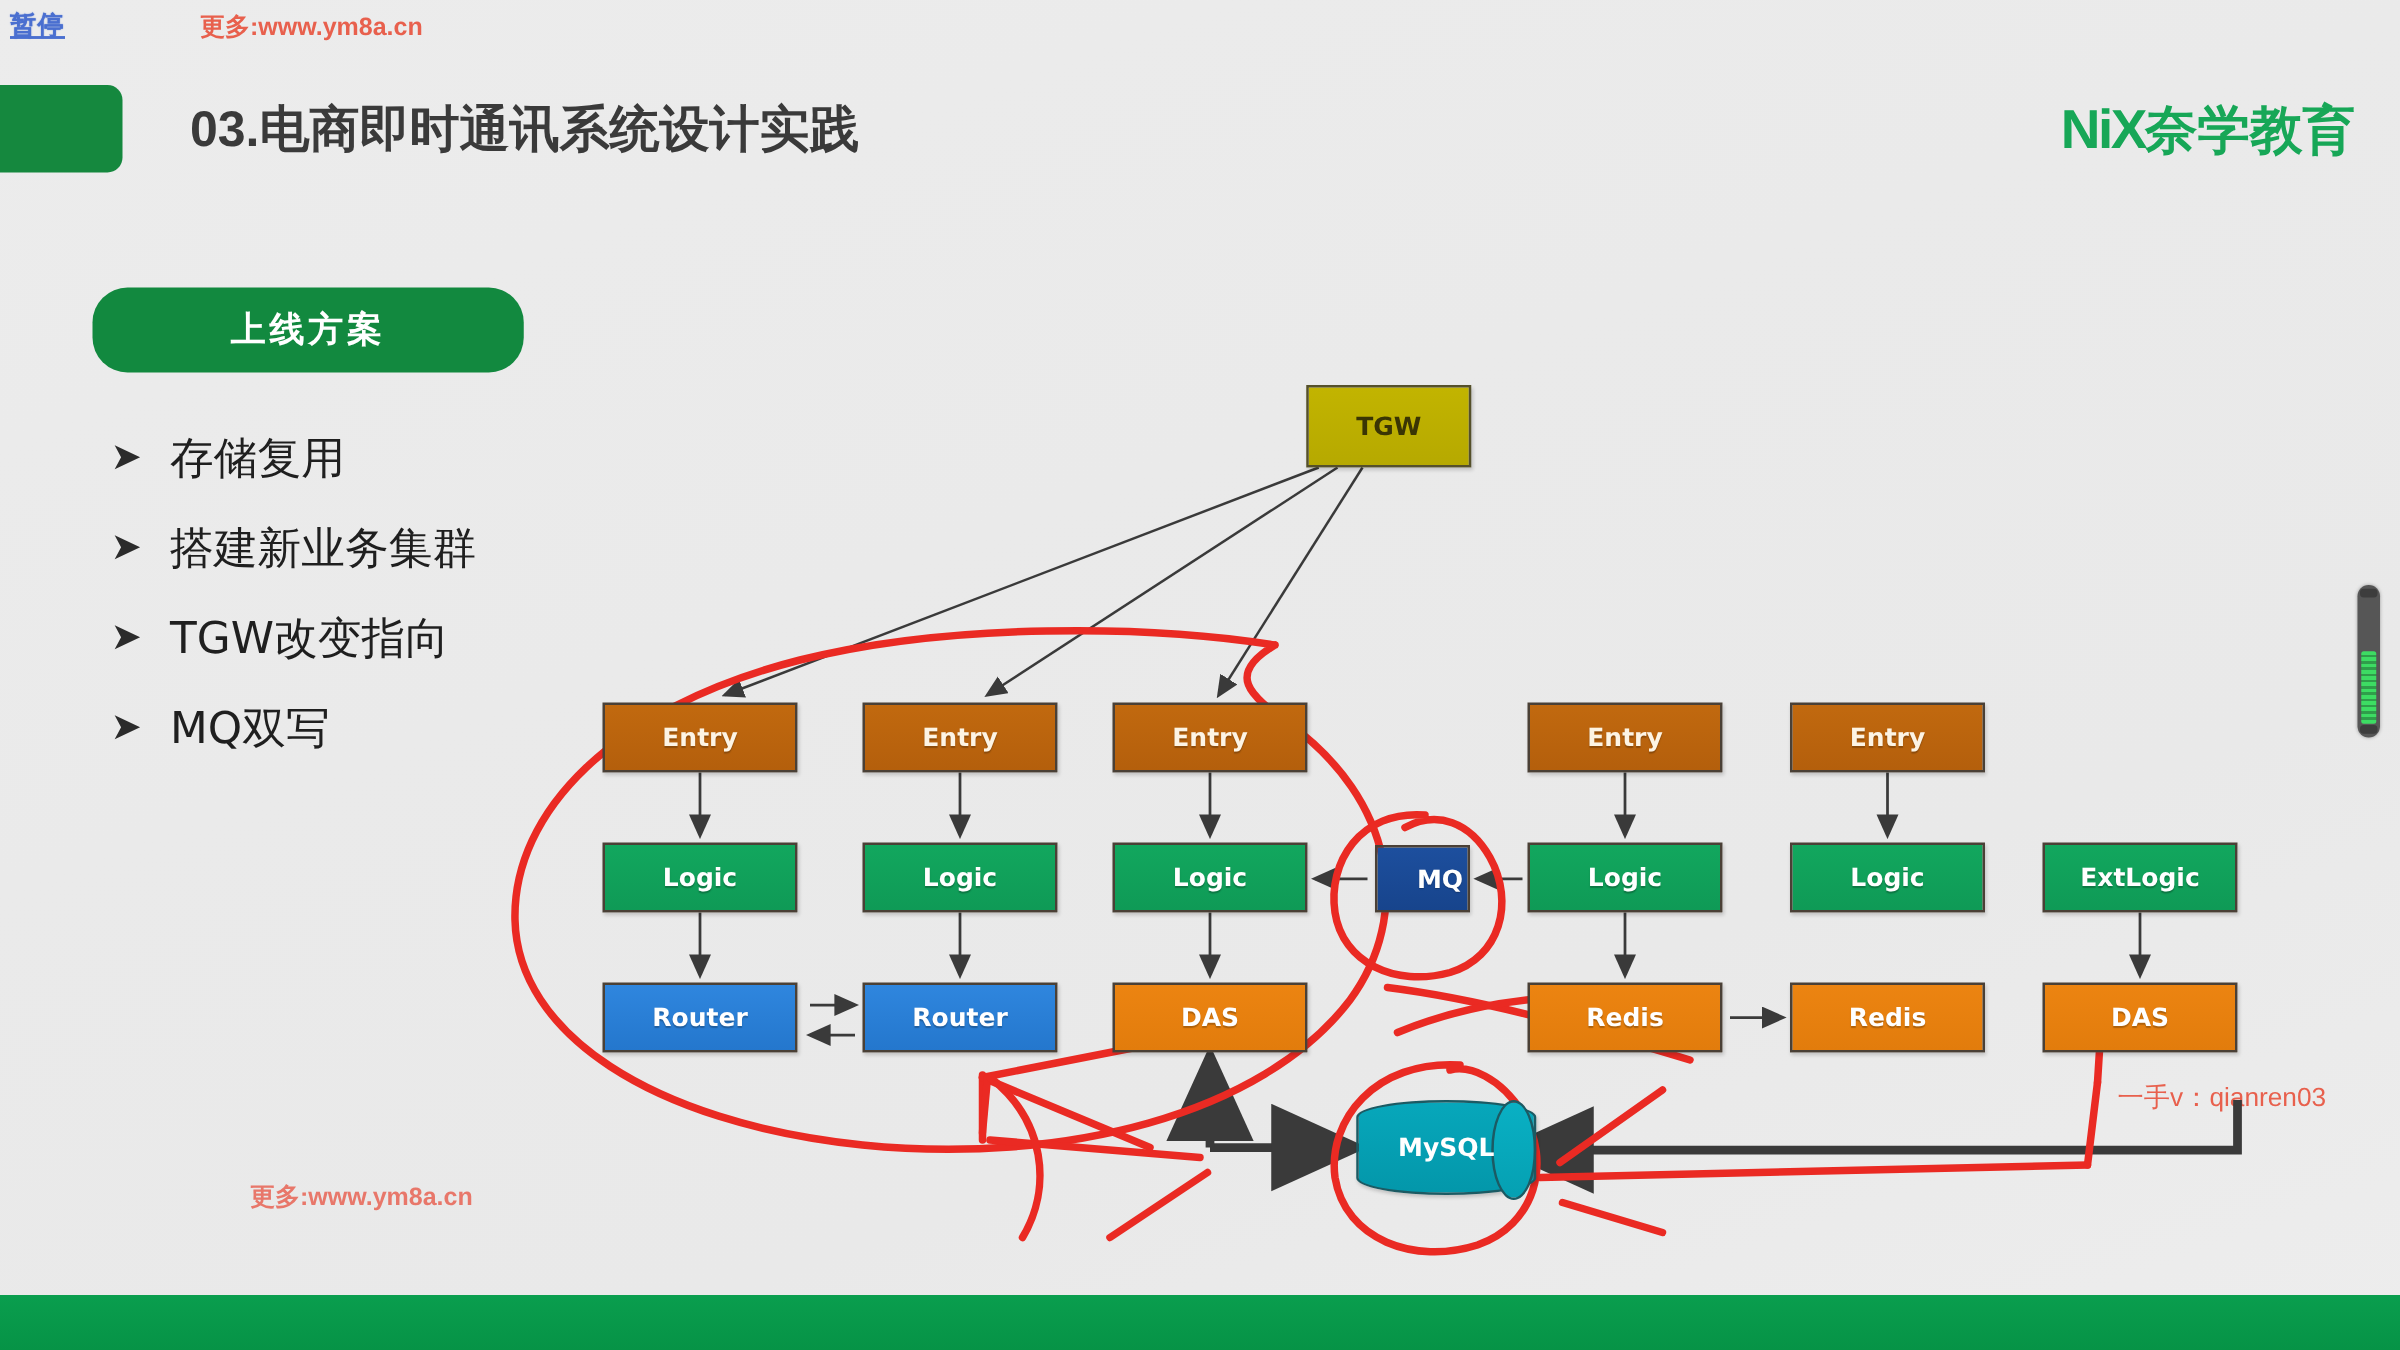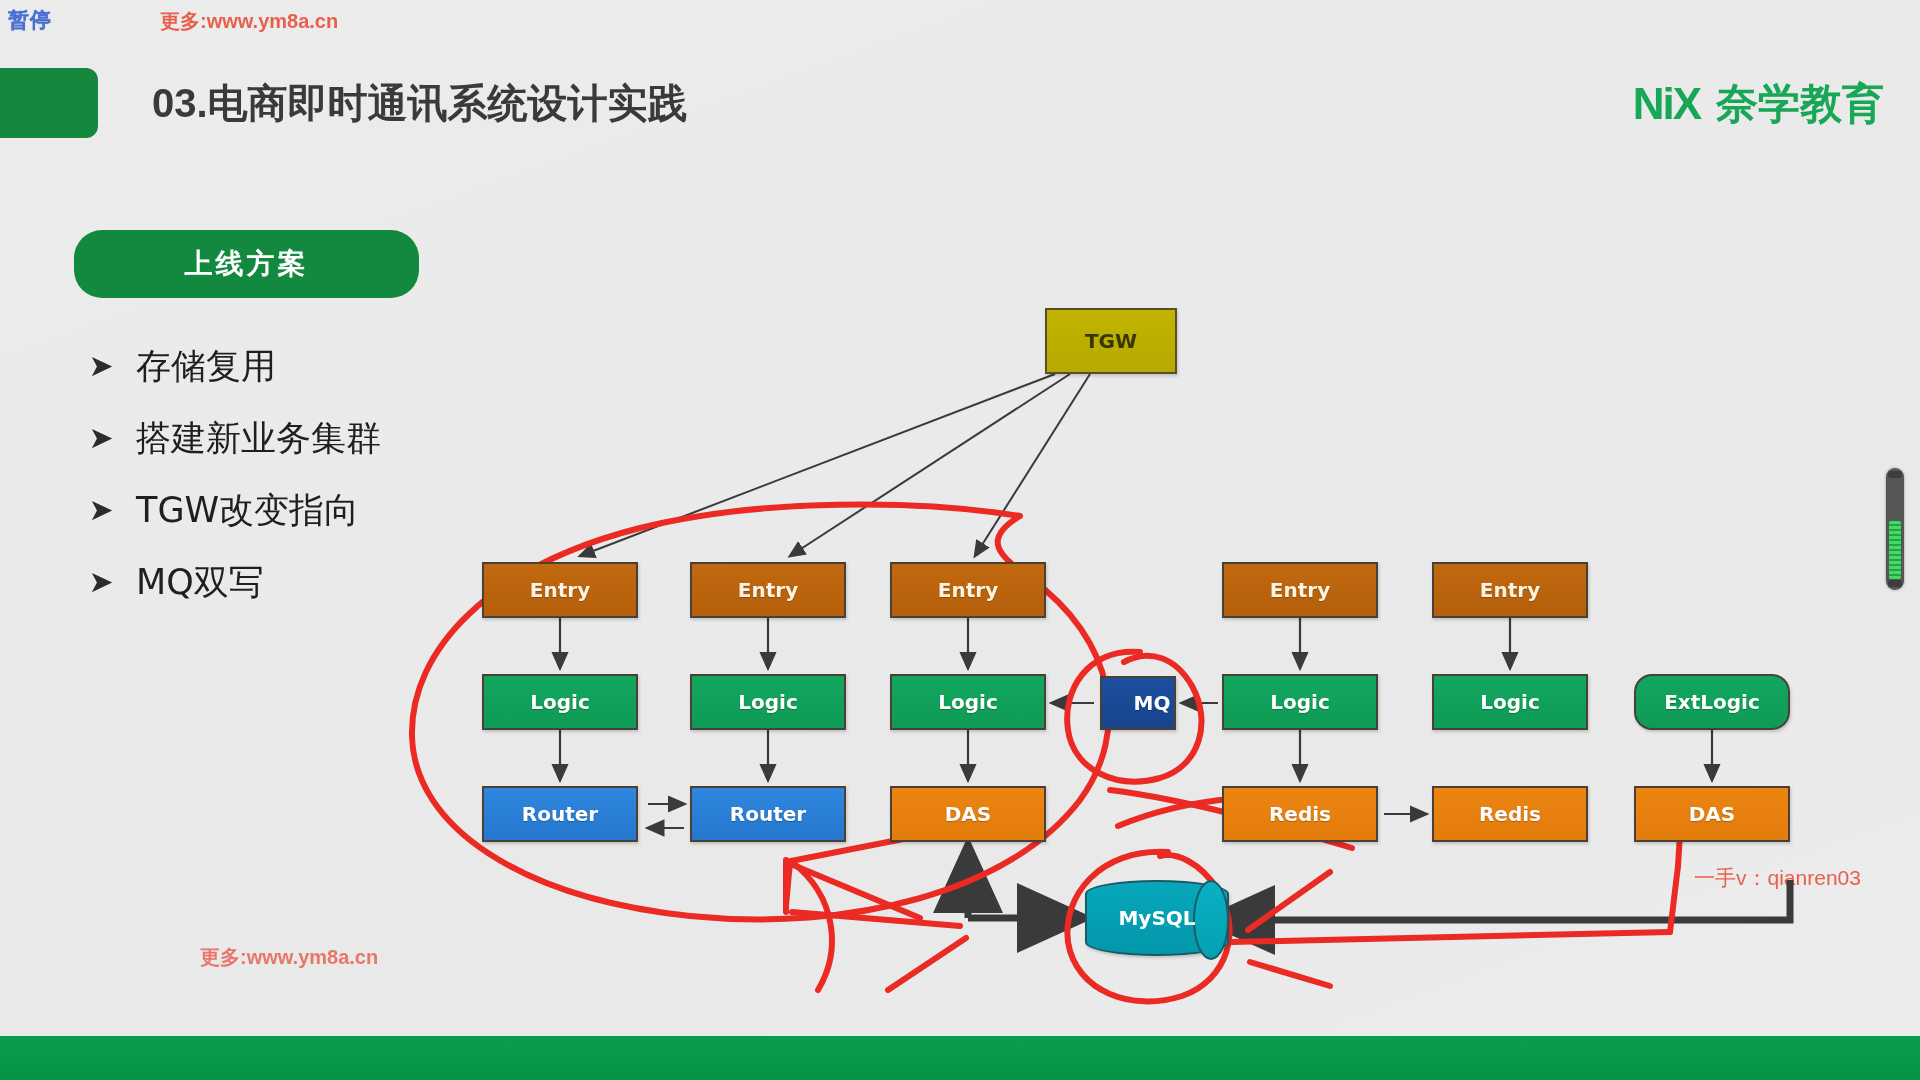--- a/index.html
+++ b/index.html
@@ -14,20 +14,21 @@
     width: 1920px; height: 1080px;
     background: linear-gradient(160deg,#ececec 0%,#eaeaea 40%,#e9e9e9 70%,#ededed 100%);
   }
 
   
   .pause-label {
     position: absolute; left: 8px; top: 6px;
     font-size: 21px; font-weight: bold;
     color: #4a6fd0; letter-spacing: 1px;
     text-shadow: 0 0 1px #4a6fd0;
+    text-decoration: underline;
   }
   .bottom-bar {
     position: absolute; left: 0; bottom: 0;
     width: 1920px; height: 44px;
     background: linear-gradient(180deg,#0a9e4e 0%,#069346 100%);
   }
   .slider {
     position: absolute; right: 16px; top: 468px;
     width: 18px; height: 122px;
     background: #565656;
@@ -68,21 +69,21 @@
     border-top-right-radius: 12px; border-bottom-right-radius: 12px;
   }
   .hdr-title {
     position: absolute; left: 152px; top: 76px;
     font-size: 40px; font-weight: bold;
     color: #3a3a3a; white-space: nowrap;
     font-family: Liberation Sans, sans-serif;
   }
   .logo {
     position: absolute; right: 36px; top: 76px;
-    display: flex; align-items: center; gap: 16px;
+    display: flex; align-items: center; 
     color: #17a757;
     white-space: nowrap;
   }
   .logo-mark { font-size: 44px; font-weight: bold; letter-spacing: -2px; }
   .logo-text { font-size: 42px; font-weight: bold; font-family: "DejaVu Sans", sans-serif; }
 
   
   .pill {
     position: absolute; left: 74px; top: 230px;
     width: 345px; height: 68px;
@@ -269,21 +270,21 @@
       <div class="node n-entry" style="left: 482px; top: 562px; width: 156px; height: 56px;">Entry</div>
       <div class="node n-entry" style="left: 690px; top: 562px; width: 156px; height: 56px;">Entry</div>
       <div class="node n-entry" style="left: 890px; top: 562px; width: 156px; height: 56px;">Entry</div>
       <div class="node n-entry" style="left: 1222px; top: 562px; width: 156px; height: 56px;">Entry</div>
       <div class="node n-entry" style="left: 1432px; top: 562px; width: 156px; height: 56px;">Entry</div>
       <div class="node n-logic" style="left: 482px; top: 674px; width: 156px; height: 56px;">Logic</div>
       <div class="node n-logic" style="left: 690px; top: 674px; width: 156px; height: 56px;">Logic</div>
       <div class="node n-logic" style="left: 890px; top: 674px; width: 156px; height: 56px;">Logic</div>
       <div class="node n-logic" style="left: 1222px; top: 674px; width: 156px; height: 56px;">Logic</div>
       <div class="node n-logic" style="left: 1432px; top: 674px; width: 156px; height: 56px;">Logic</div>
-      <div class="node n-logic" style="left: 1634px; top: 674px; width: 156px; height: 56px; border-radius: 18px;">ExtLogic</div>
+      <div class="node n-logic" style="left: 1634px; top: 674px; width: 156px; height: 56px;">ExtLogic</div>
       <div class="node n-mq" style="left: 1100px; top: 676px; width: 76px; height: 54px;">MQ</div>
       <div class="node n-router" style="left: 482px; top: 786px; width: 156px; height: 56px;">Router</div>
       <div class="node n-router" style="left: 690px; top: 786px; width: 156px; height: 56px;">Router</div>
       <div class="node n-das" style="left: 890px; top: 786px; width: 156px; height: 56px;">DAS</div>
       <div class="node n-redis" style="left: 1222px; top: 786px; width: 156px; height: 56px;">Redis</div>
       <div class="node n-redis" style="left: 1432px; top: 786px; width: 156px; height: 56px;">Redis</div>
       <div class="node n-das" style="left: 1634px; top: 786px; width: 156px; height: 56px;">DAS</div>
       <div class="cyl" style="left: 1085px; top: 880px; width: 144px; height: 76px;">
         <span>MySQL</span>
       </div>

